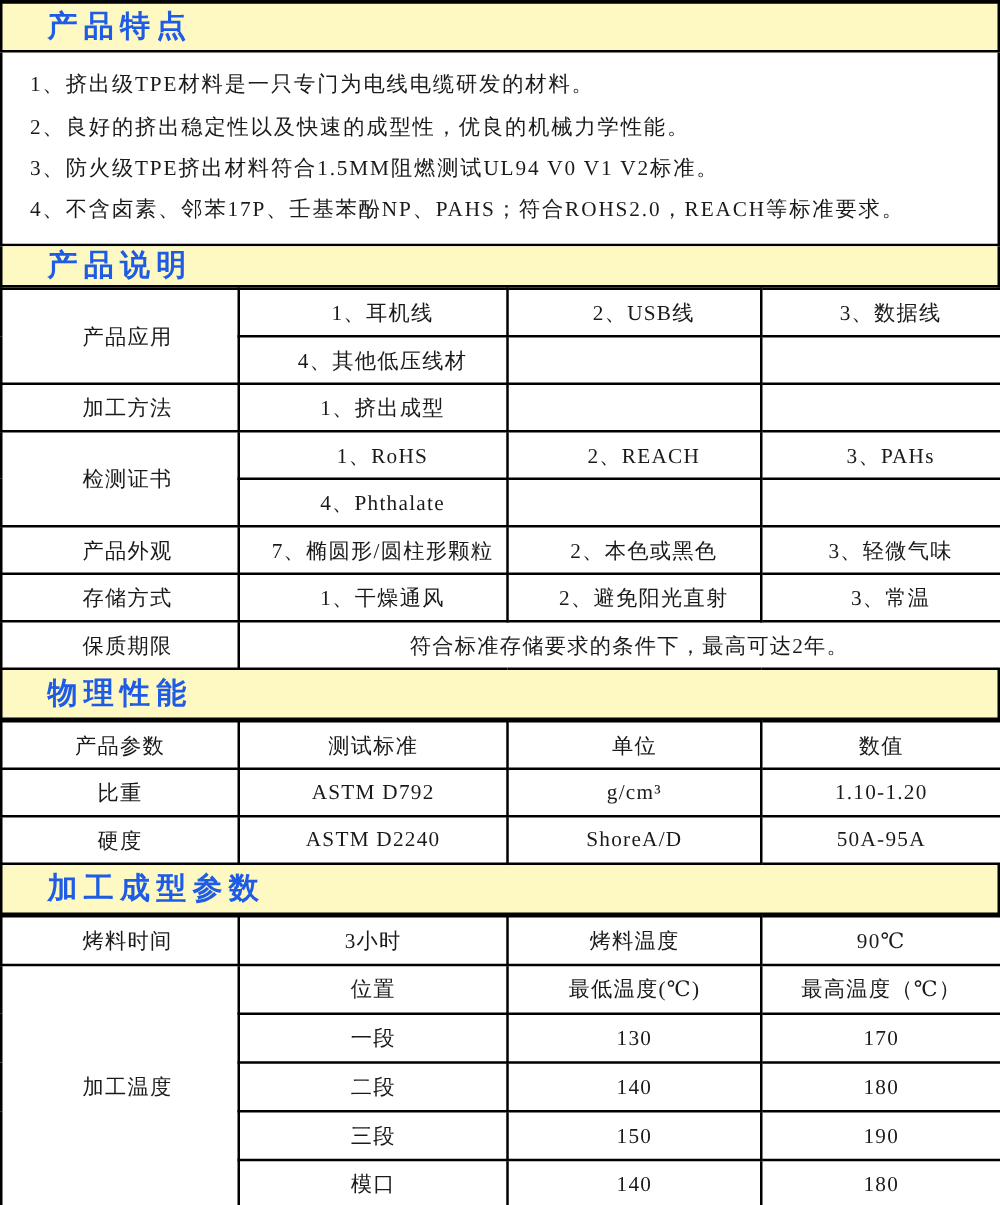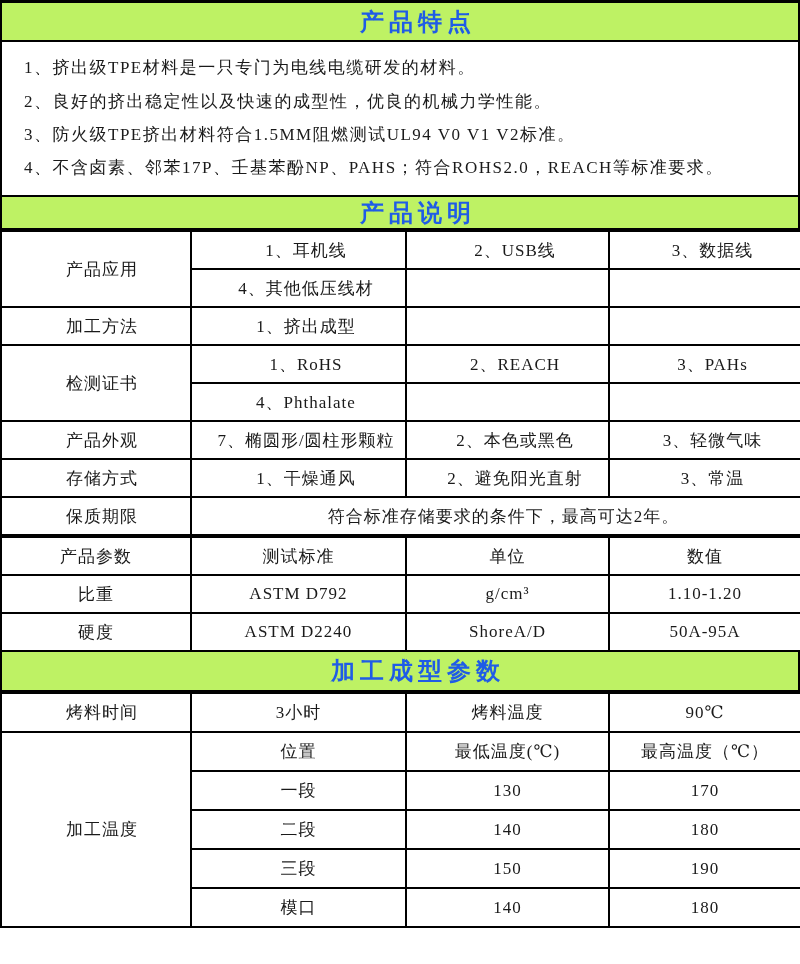--- a/index.html
+++ b/index.html
@@ -17,22 +17,21 @@
   }
   
   .band {
     display: flex;
     align-items: center;
     height: 40px;
     padding-left: 36px;
     border-left: 2px solid #000;
     border-right: 2px solid #000;
     border-bottom: 2px solid #000;
-    background: #bef264;
-    justify-content: center;
+    background: #fef9c3;
   }
   .band--first { border-top: 3px solid #000; height: 42px; }
   .band--tight { height: 33px; }
   .band-title {
     color: #1f5ce6;
     font-family: "Liberation Sans", "DejaVu Sans", sans-serif;
     font-weight: bold;
     font-size: 24px;
     letter-spacing: 5px;
     line-height: 1;
@@ -147,20 +146,23 @@
         <td class="cell-left">2、避免阳光直射</td>
         <td class="cell-left">3、常温</td>
       </tr>
       <tr>
         <td class="label">保质期限</td>
         <td class="cell-left" colspan="3">符合标准存储要求的条件下，最高可达2年。</td>
       </tr>
     </tbody>
   </table>
 
+  <div class="band">
+    <span class="band-title">物理性能</span>
+  </div>
 
   <table class="grid">
     <colgroup>
         <col class="c1">
         <col class="c2">
         <col class="c3">
         <col class="c4">
       </colgroup>
     <tbody>
       <tr>

